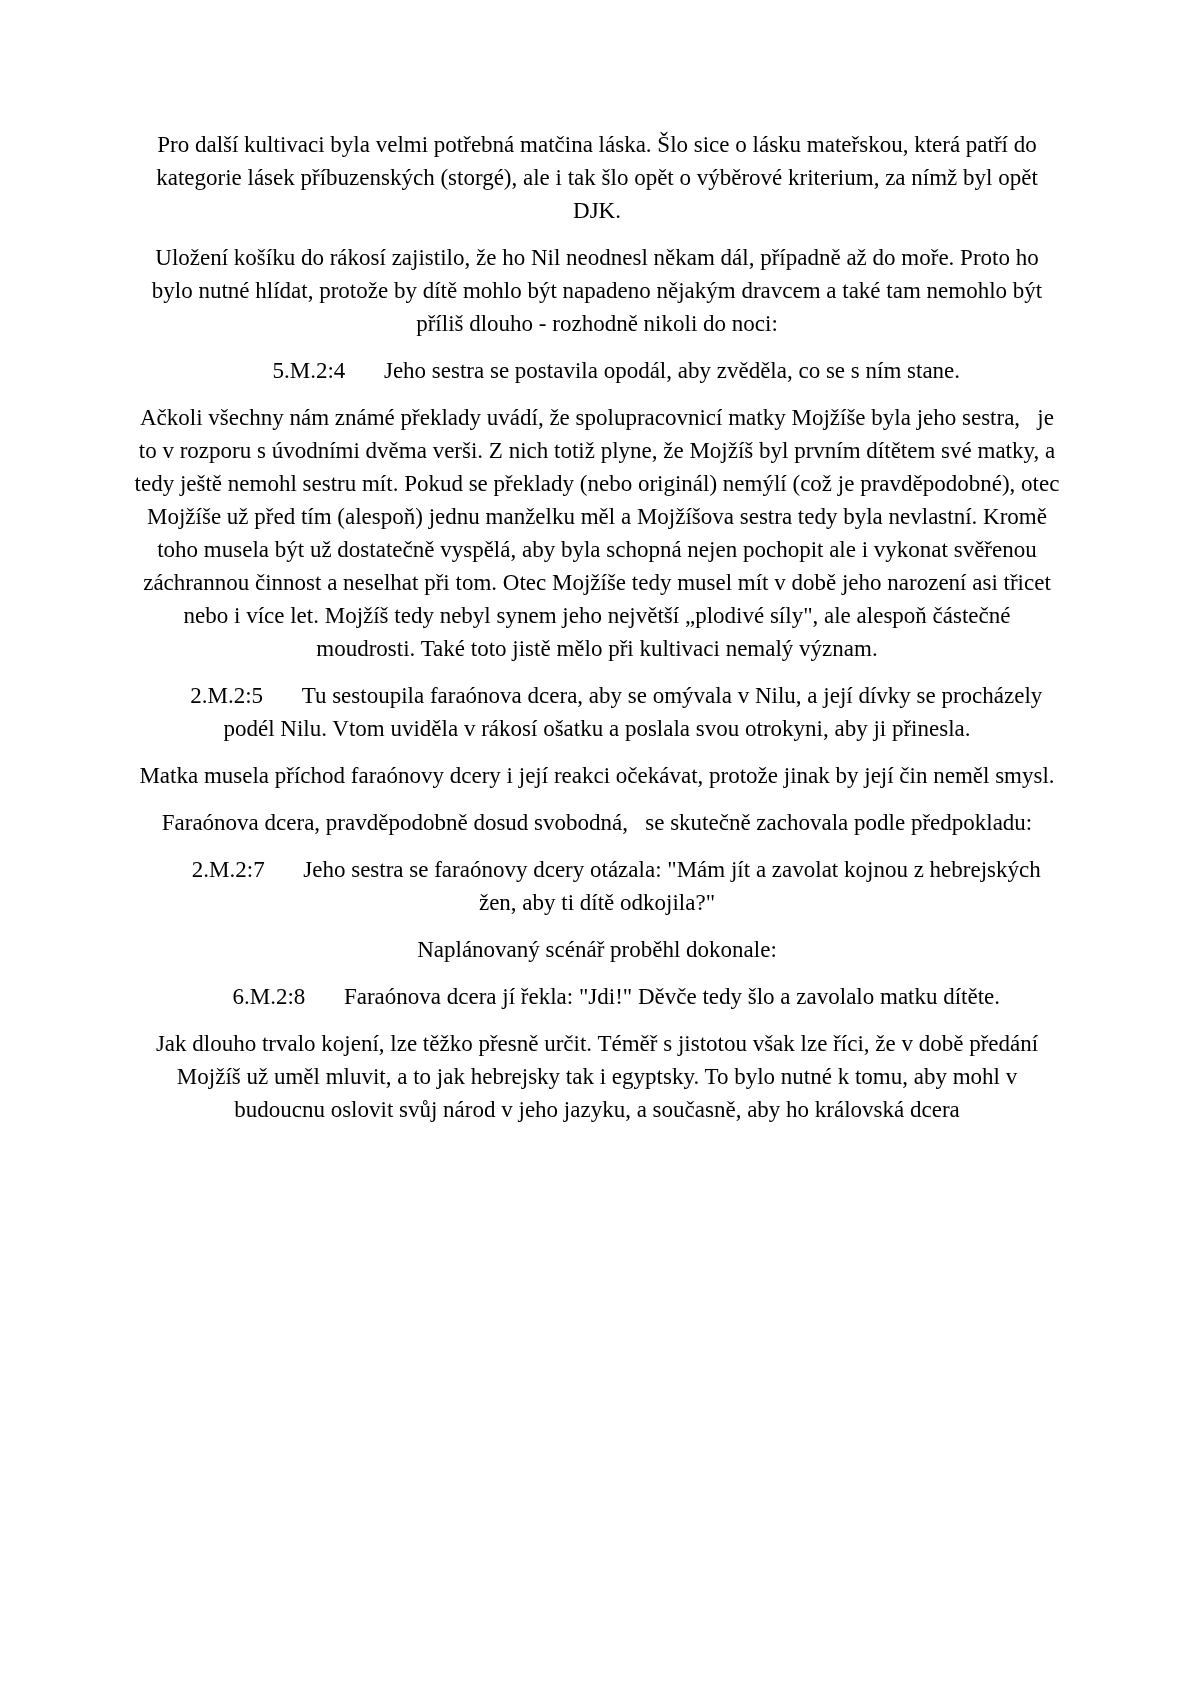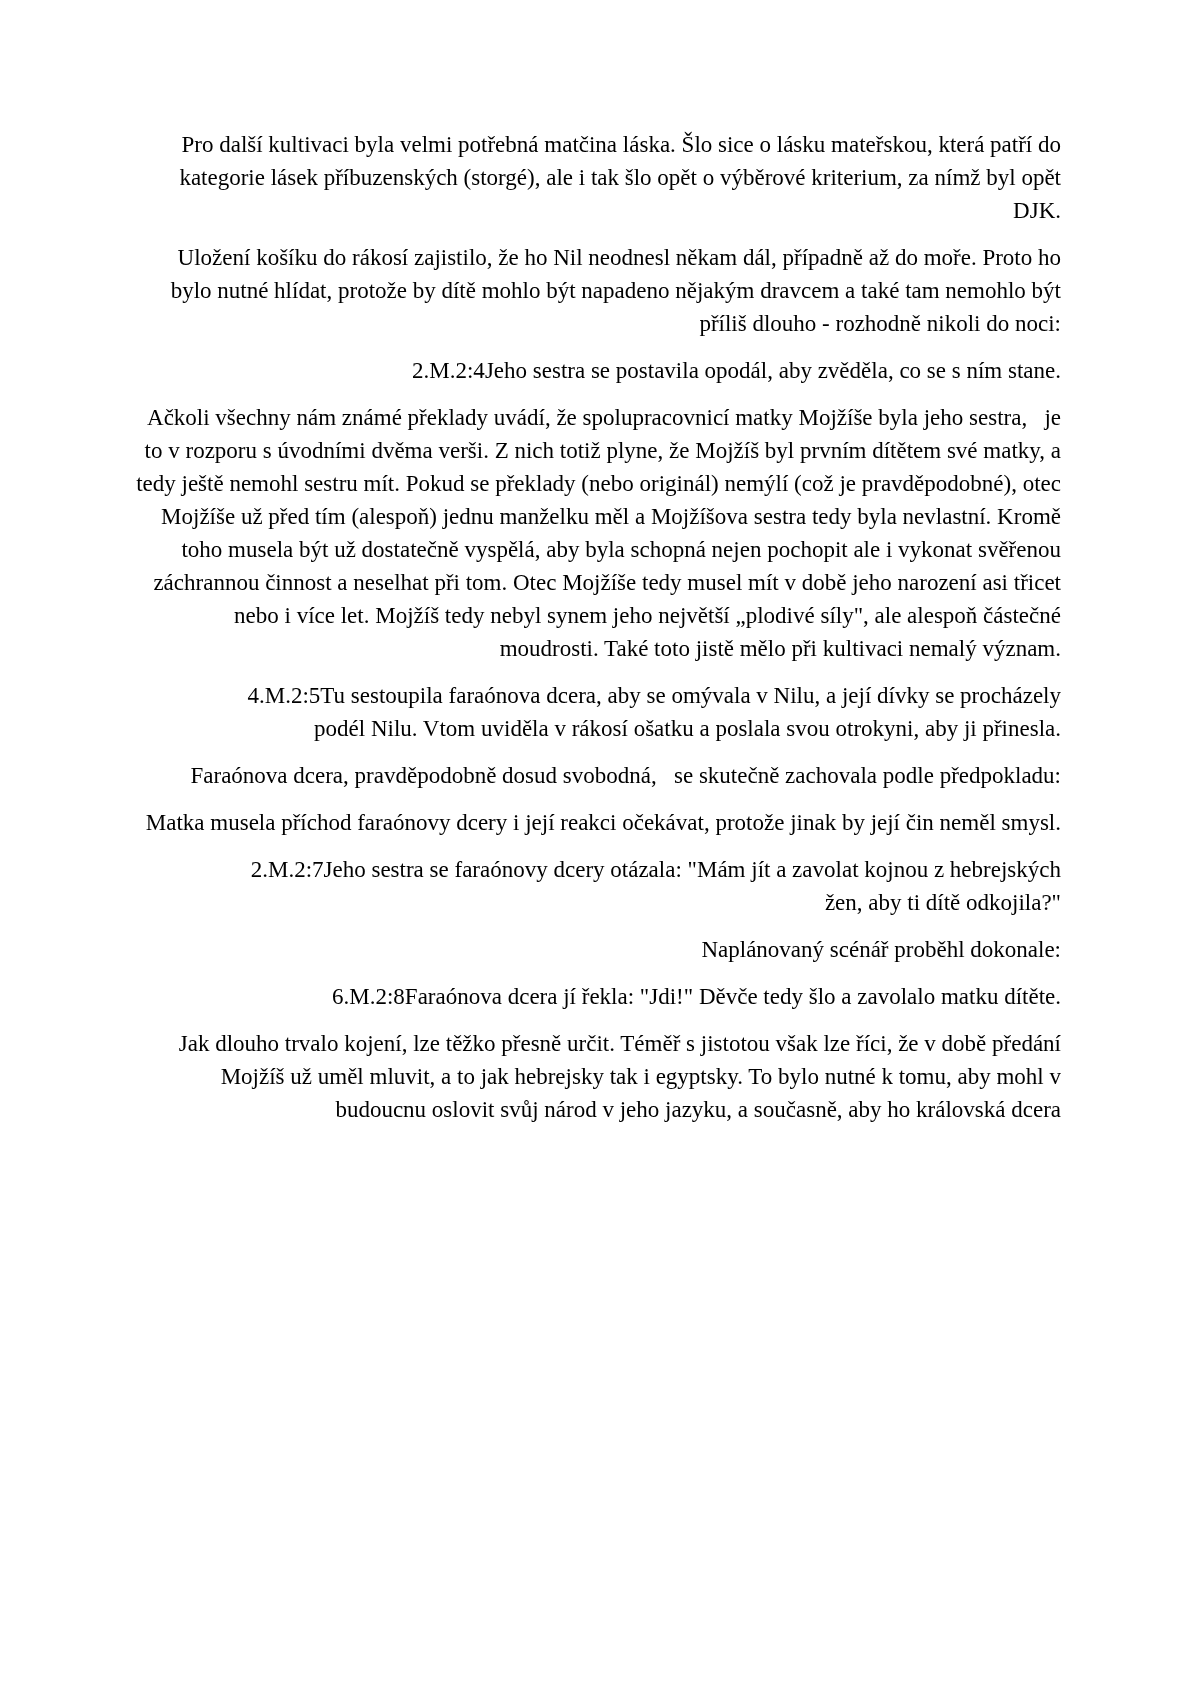--- a/index.html
+++ b/index.html
@@ -16,43 +16,43 @@
   }
   .content {
     position: absolute;
     left: 133px;
     top: 128px;
     width: 928px;
     font-family: "Liberation Serif", "DejaVu Serif", serif;
     font-size: 23px;
     line-height: 33px;
     color: #000000;
-    text-align: right;
+    text-align: center;
   }
   .content p {
     margin: 0 0 14px 0;
     white-space: pre-wrap;
   }
   .verse-ref {
     display: inline-block;
     width: 150px;
     white-space: pre;
     vertical-align: baseline;
   }
 </style>
 </head>
 <body>
 
 <div class="page">
   <div class="content">
       <p><span>Pro další kultivaci byla velmi potřebná matčina láska. Šlo sice o lásku mateřskou, která patří do kategorie lásek příbuzenských (storgé), ale i tak šlo opět o výběrové kriterium, za nímž byl opět DJK.</span></p>
       <p><span>Uložení košíku do rákosí zajistilo, že ho Nil neodnesl někam dál, případně až do moře. Proto ho bylo nutné hlídat, protože by dítě mohlo být napadeno nějakým dravcem a také tam nemohlo být příliš dlouho - rozhodně nikoli do noci:</span></p>
-      <p><span class="verse-ref">2.M.2:4</span><span>Jeho sestra se postavila opodál, aby zvěděla, co se s ním stane.</span></p>
+      <p><span class="verse-ref">5.M.2:4</span><span>Jeho sestra se postavila opodál, aby zvěděla, co se s ním stane.</span></p>
       <p><span>Ačkoli všechny nám známé překlady uvádí, že spolupracovnicí matky Mojžíše byla jeho sestra,   je to v rozporu s úvodními dvěma verši. Z nich totiž plyne, že Mojžíš byl prvním dítětem své matky, a tedy ještě nemohl sestru mít. Pokud se překlady (nebo originál) nemýlí (což je pravděpodobné), otec Mojžíše už před tím (alespoň) jednu manželku měl a Mojžíšova sestra tedy byla nevlastní. Kromě toho musela být už dostatečně vyspělá, aby byla schopná nejen pochopit ale i vykonat svěřenou záchrannou činnost a neselhat při tom. Otec Mojžíše tedy musel mít v době jeho narození asi třicet nebo i více let. Mojžíš tedy nebyl synem jeho největší „plodivé síly", ale alespoň částečné moudrosti. Také toto jistě mělo při kultivaci nemalý význam.</span></p>
-      <p><span class="verse-ref">4.M.2:5</span><span>Tu sestoupila faraónova dcera, aby se omývala v Nilu, a její dívky se procházely podél Nilu. Vtom uviděla v rákosí ošatku a poslala svou otrokyni, aby ji přinesla.</span></p>
+      <p><span class="verse-ref">2.M.2:5</span><span>Tu sestoupila faraónova dcera, aby se omývala v Nilu, a její dívky se procházely podél Nilu. Vtom uviděla v rákosí ošatku a poslala svou otrokyni, aby ji přinesla.</span></p>
+      <p><span>Matka musela příchod faraónovy dcery i její reakci očekávat, protože jinak by její čin neměl smysl.</span></p>
       <p><span>Faraónova dcera, pravděpodobně dosud svobodná,   se skutečně zachovala podle předpokladu:</span></p>
-      <p><span>Matka musela příchod faraónovy dcery i její reakci očekávat, protože jinak by její čin neměl smysl.</span></p>
       <p><span class="verse-ref">2.M.2:7</span><span>Jeho sestra se faraónovy dcery otázala: "Mám jít a zavolat kojnou z hebrejských žen, aby ti dítě odkojila?"</span></p>
       <p><span>Naplánovaný scénář proběhl dokonale:</span></p>
       <p><span class="verse-ref">6.M.2:8</span><span>Faraónova dcera jí řekla: "Jdi!" Děvče tedy šlo a zavolalo matku dítěte.</span></p>
       <p><span>Jak dlouho trvalo kojení, lze těžko přesně určit. Téměř s jistotou však lze říci, že v době předání Mojžíš už uměl mluvit, a to jak hebrejsky tak i egyptsky. To bylo nutné k tomu, aby mohl v budoucnu oslovit svůj národ v jeho jazyku, a současně, aby ho královská dcera</span></p>
     </div>
 </div>
 
 </body></html>

